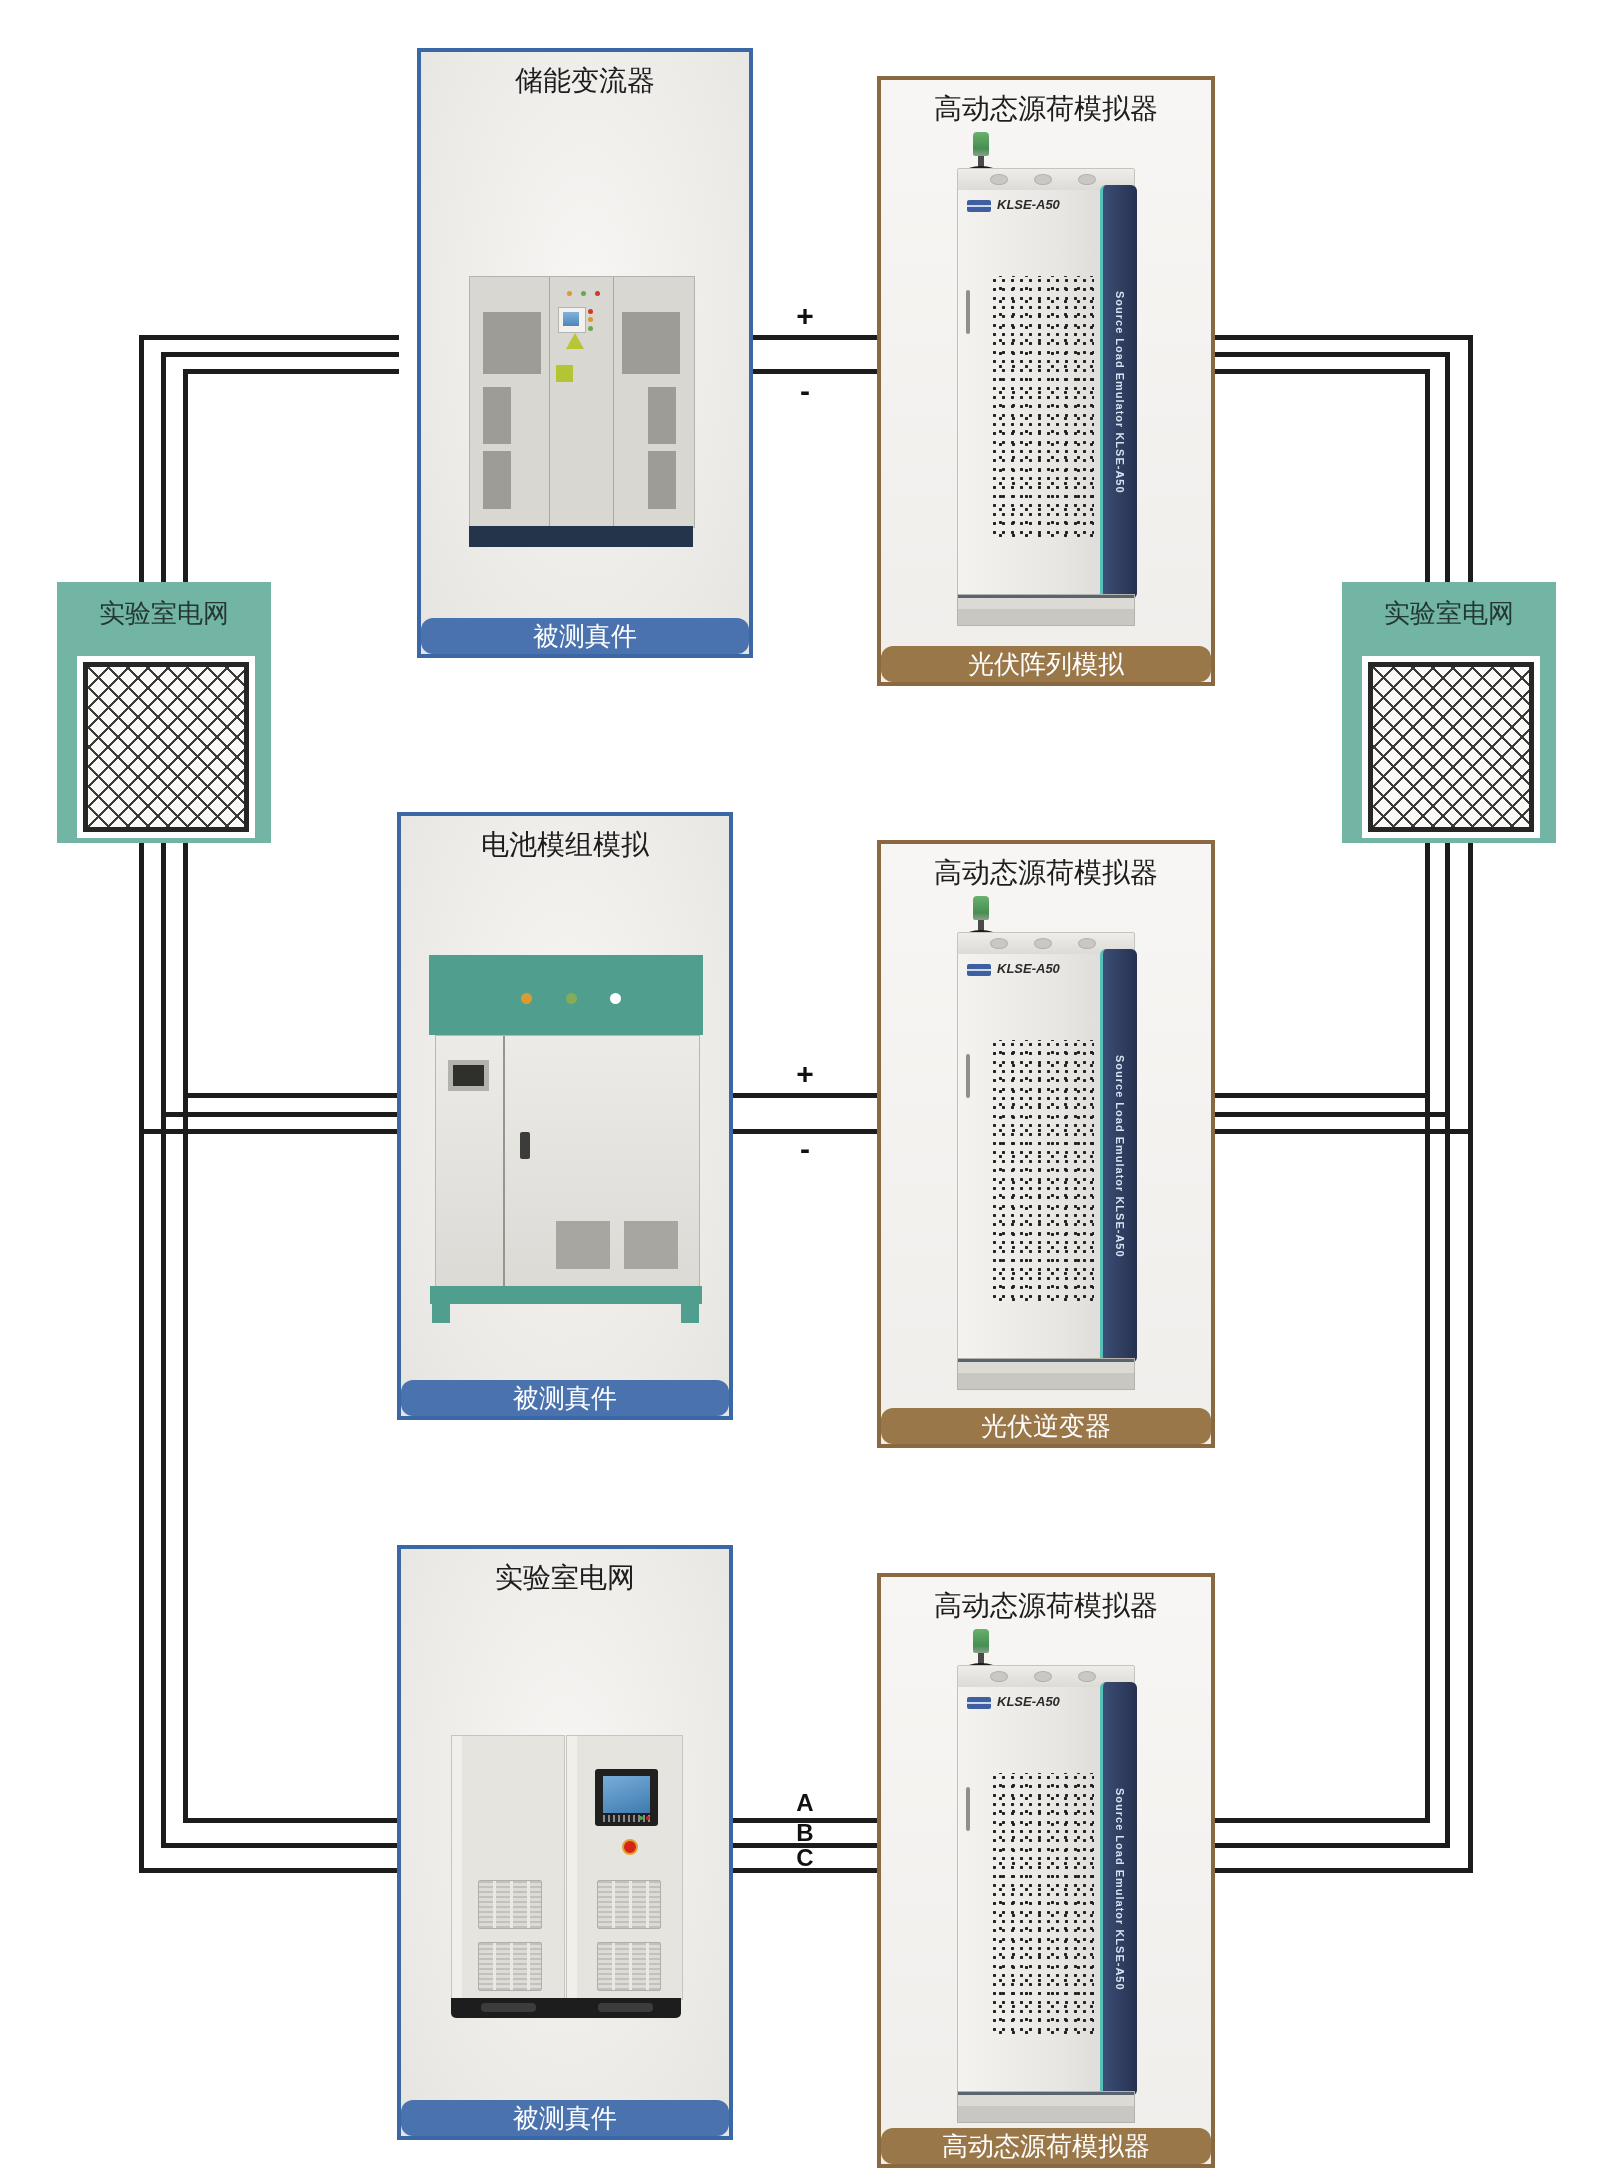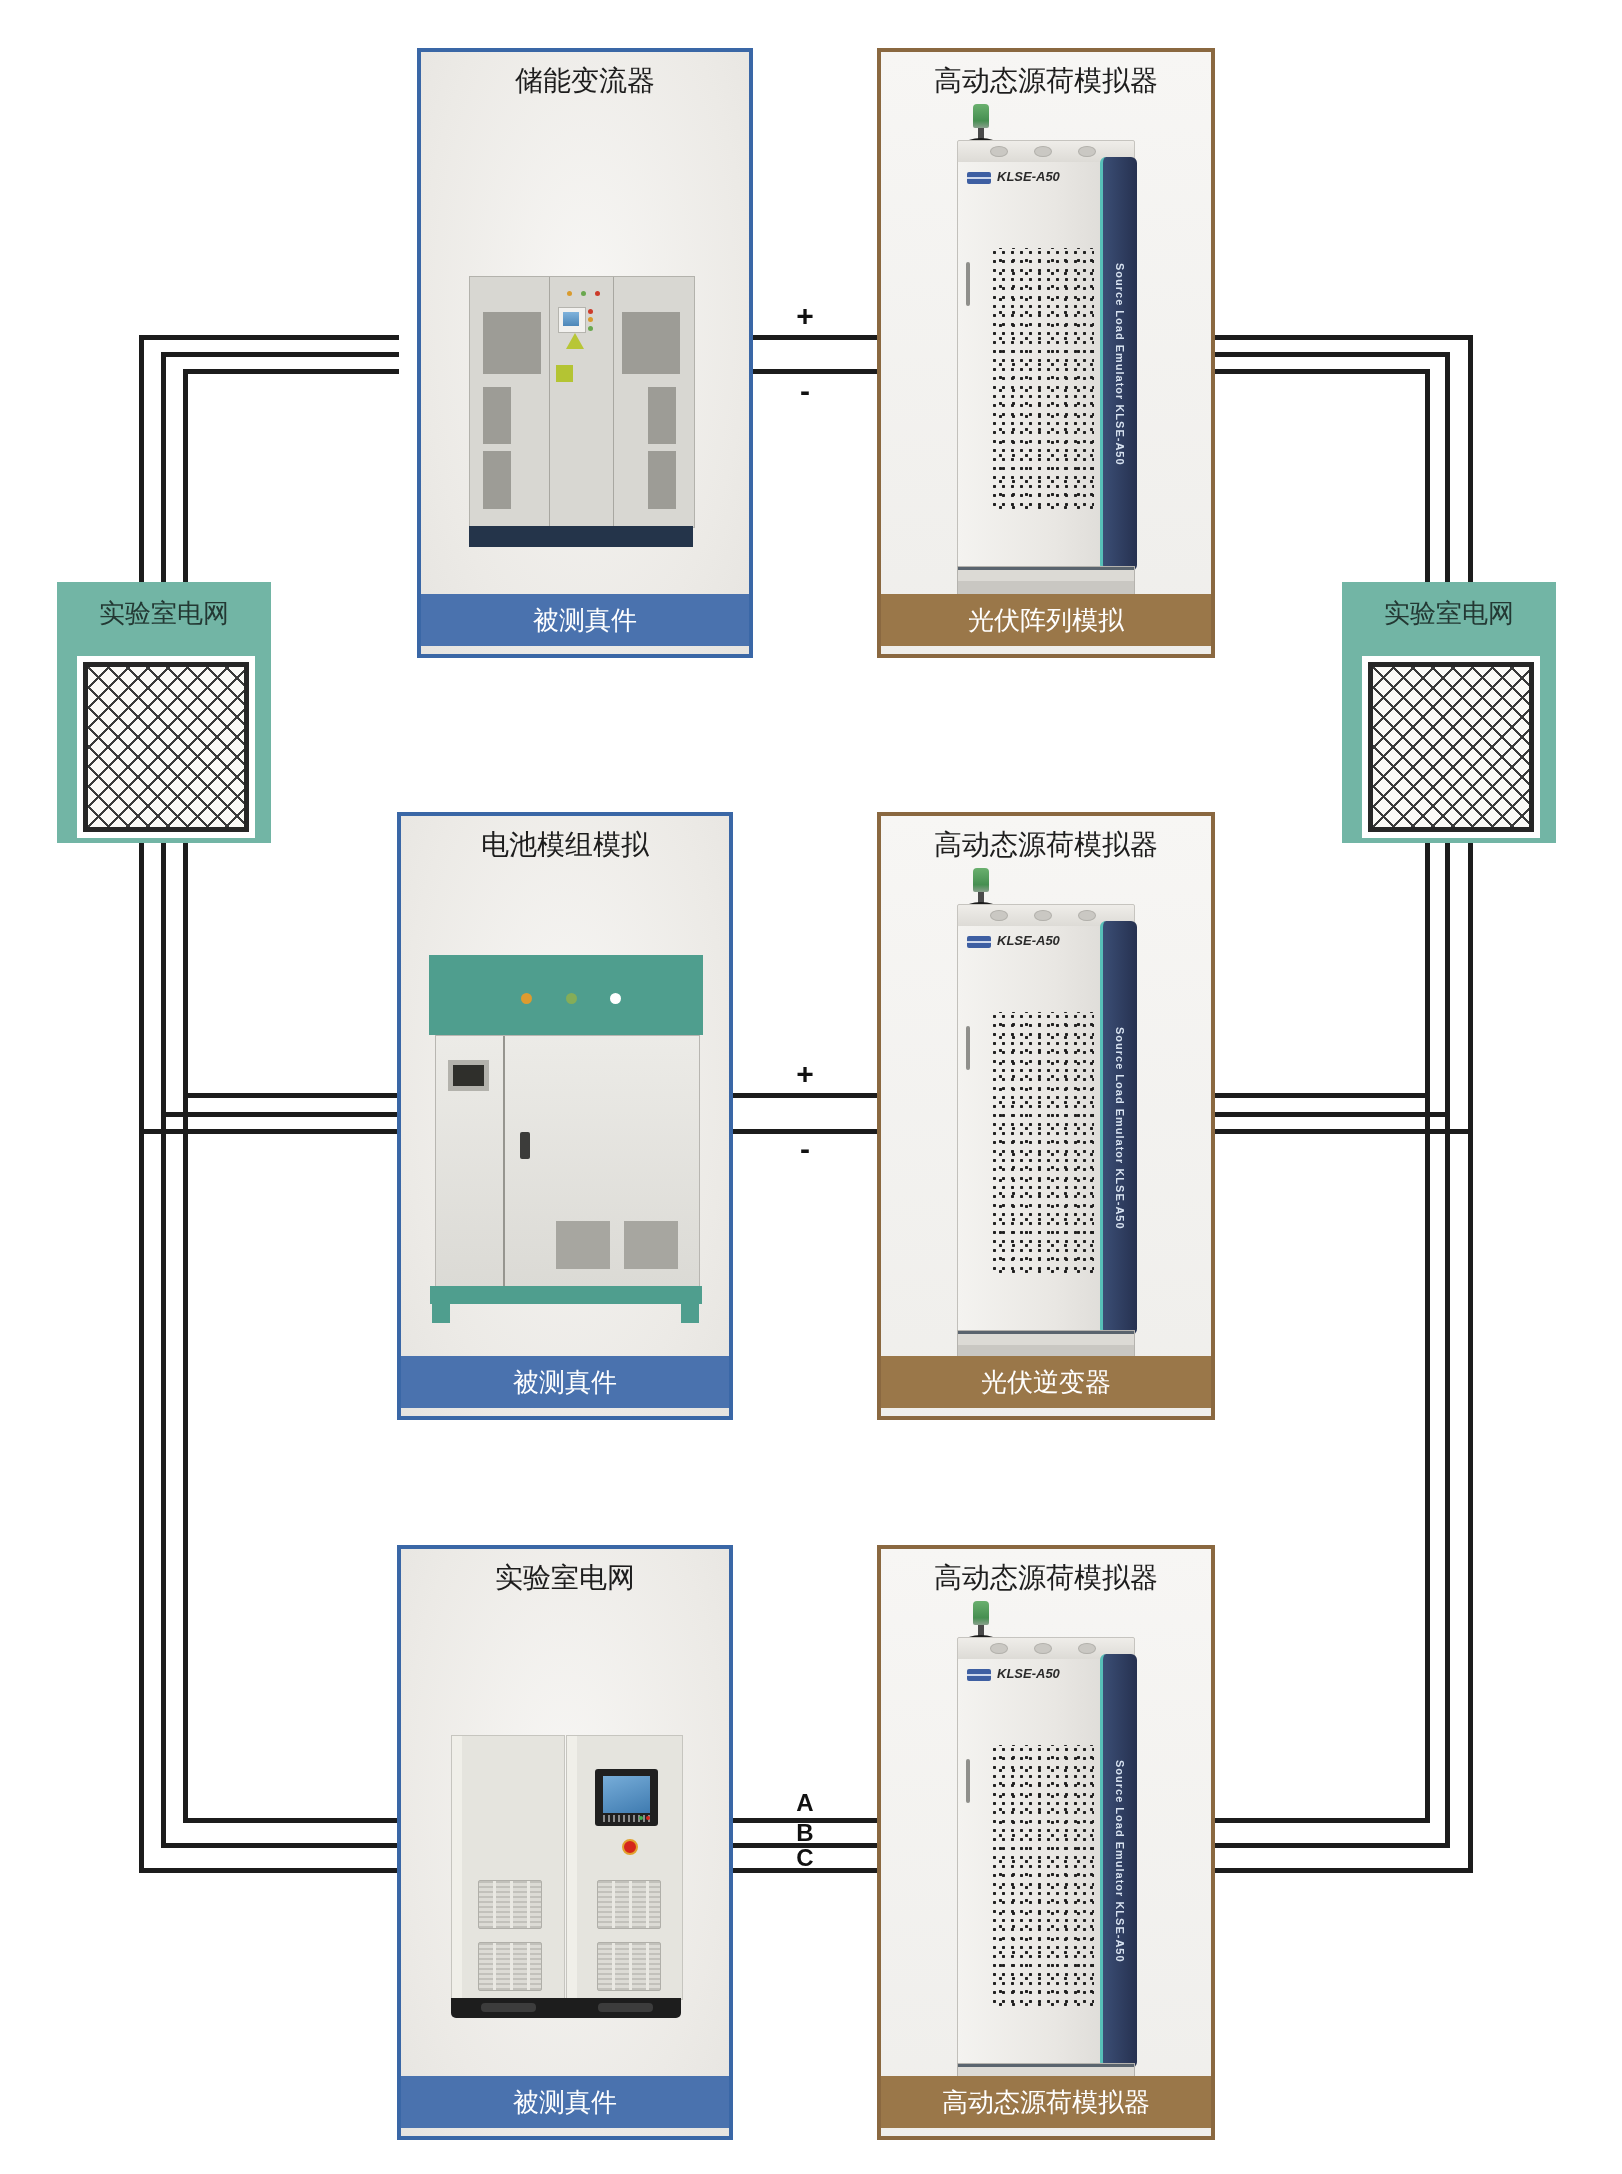--- a/index.html
+++ b/index.html
@@ -10,24 +10,24 @@
   
   .wire{position:absolute;background:#1c1c1c;z-index:1;}
   .wire-h{height:5px;}
   .wire-v{width:5px;}
   .wlabel{position:absolute;width:60px;text-align:center;font-weight:bold;color:#111;z-index:3;}
   .pm{font-size:30px;line-height:32px;}
   .abc{font-size:24px;line-height:26px;}
   
   .box{position:absolute;box-sizing:border-box;z-index:2;}
   .dut{border:4px solid #3a67a6;background:radial-gradient(ellipse at 50% 42%,#f7f6f4 0%,#eceae6 70%,#e6e4e0 100%);}
-  .sim{border:4px solid #8a6840;background:linear-gradient(180deg,#f7f6f4 0%,#efeeeb 100%);}
+  .sim{border:4px solid #8a6840;background:linear-gradient(180deg,#f7f6f4 0%,#efeeeb 100%);margin-top:28px;}
   .box-title{position:absolute;top:10px;left:0;right:0;text-align:center;font-size:28px;color:#1d1d1d;z-index:4;}
-  .box-footer{position:absolute;left:0;right:0;bottom:8px;height:52px;display:flex;align-items:center;justify-content:center;
-    color:#ffffff;font-size:26px;z-index:4;}
+  .box-footer{position:absolute;left:0;right:0;bottom:0;height:36px;display:flex;align-items:center;justify-content:center;
+    color:#ffffff;font-size:26px;z-index:4;border-radius:12px;}
   .dut .box-footer{background:#4a72ae;}
   .sim .box-footer{background:#9a7749;}
   
   .grid-box{position:absolute;width:214px;height:261px;background:#72b5a5;z-index:2;}
   .grid-title{position:absolute;top:14px;left:0;right:0;text-align:center;font-size:26px;color:#233833;}
   .mesh-frame{position:absolute;left:20px;top:74px;width:178px;height:182px;background:#ffffff;}
   .mesh{position:absolute;left:6px;top:6px;right:6px;bottom:6px;border:5px solid #262626;background-color:#fbfaf7;
     background-image:repeating-linear-gradient(45deg,#3a3a3a 0 2px,transparent 2px 14px),
                      repeating-linear-gradient(135deg,#3a3a3a 0 2px,transparent 2px 14px);}
   

